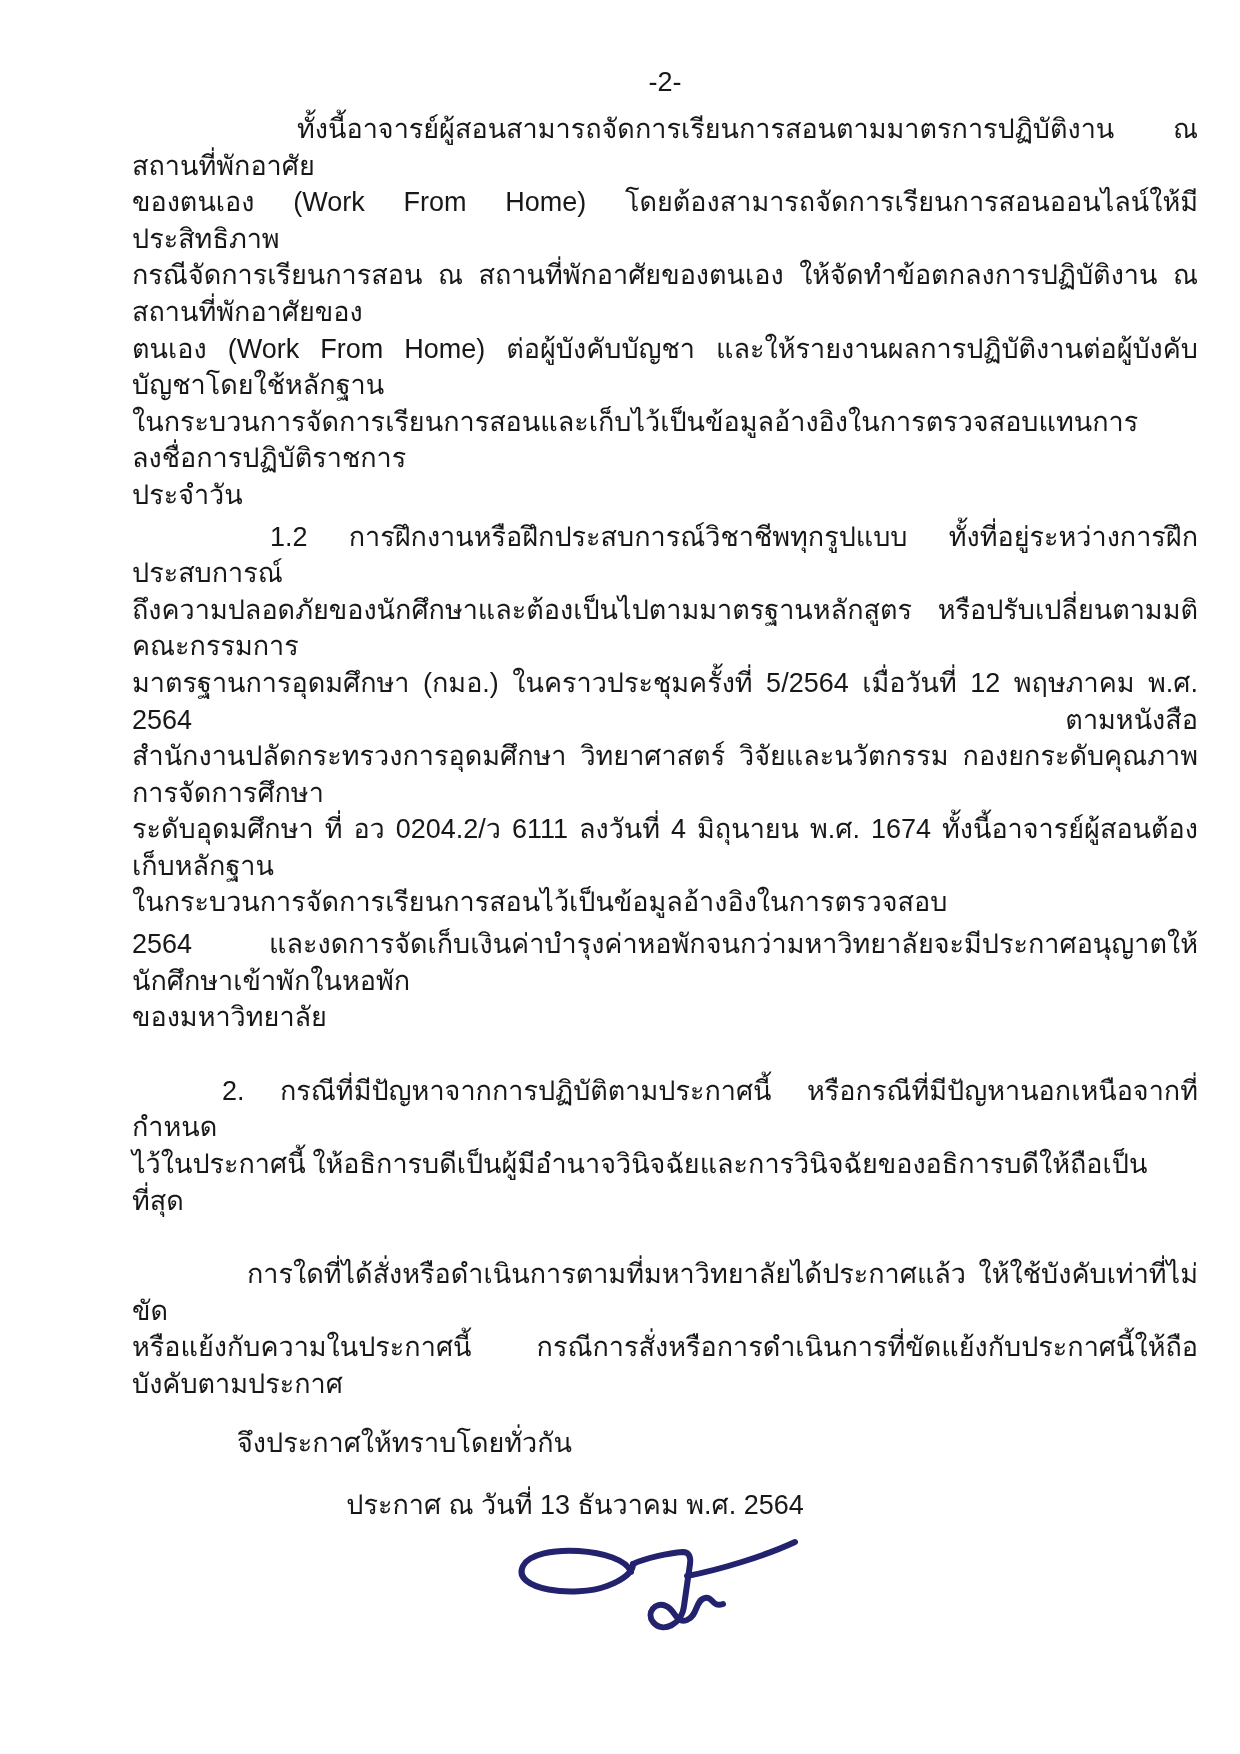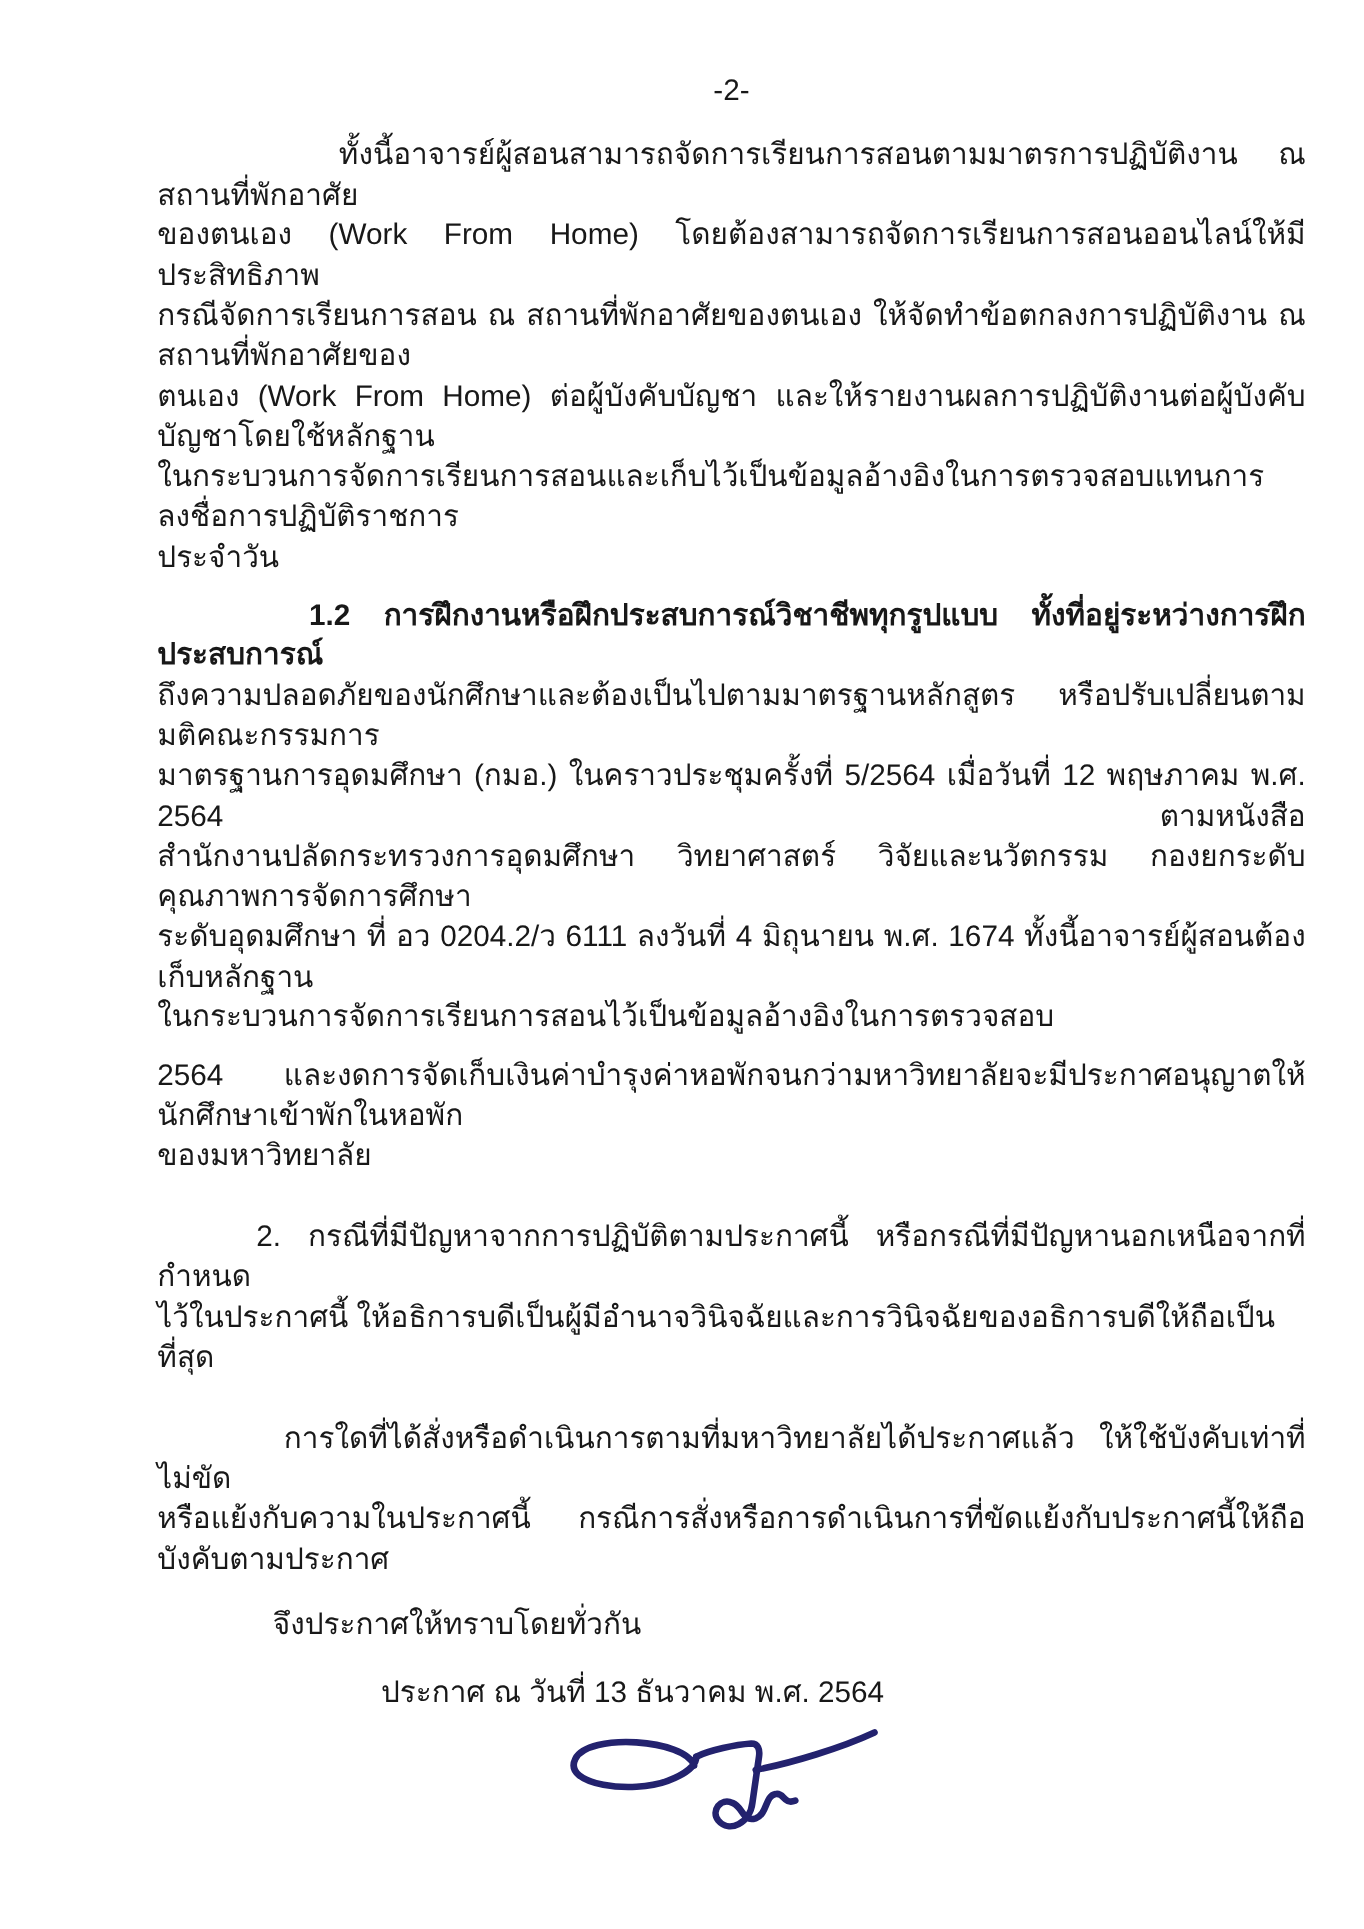--- a/index.html
+++ b/index.html
@@ -21,32 +21,33 @@
     font-size: 27px;
     line-height: 36px;
   }
   .content {
     position: absolute;
     top: 106px;
     left: 127px;
     width: 1076px;
     font-size: 27px;
   }
-  .para { margin: 16px; }
+  .para { margin: 5px; }
   .para.gap-large { margin-top: 37px; }
   .para.gap-small { margin-top: 22px; }
   .line {
     min-height: 36.6px;
     line-height: 36.6px;
     text-align: justify;
     text-align-last: justify;
   }
   .line.last {
     text-align: left;
     text-align-last: left;
+    font-family: Liberation Serif, serif;
   }
   .closing {
     margin-top: 26px;
     width: 896px;
     text-align: center;
   }
   .date-line {
     font-size: 27px;
     line-height: 36.6px;
     margin-top: 16px;
@@ -74,21 +75,21 @@
 
     <div class="para">
         <div class="line" style="text-indent: 165px;">ทั้งนี้อาจารย์ผู้สอนสามารถจัดการเรียนการสอนตามมาตรการปฏิบัติงาน ณ สถานที่พักอาศัย</div>
         <div class="line">ของตนเอง (Work From Home) โดยต้องสามารถจัดการเรียนการสอนออนไลน์ให้มีประสิทธิภาพ</div>
         <div class="line">กรณีจัดการเรียนการสอน ณ สถานที่พักอาศัยของตนเอง ให้จัดทำข้อตกลงการปฏิบัติงาน ณ สถานที่พักอาศัยของ</div>
         <div class="line">ตนเอง (Work From Home) ต่อผู้บังคับบัญชา และให้รายงานผลการปฏิบัติงานต่อผู้บังคับบัญชาโดยใช้หลักฐาน</div>
         <div class="line">ในกระบวนการจัดการเรียนการสอนและเก็บไว้เป็นข้อมูลอ้างอิงในการตรวจสอบแทนการลงชื่อการปฏิบัติราชการ</div>
         <div class="line last">ประจำวัน</div>
       </div>
       <div class="para">
-        <div class="line" style="text-indent: 138px; font-weight: bold;">1.2 การฝึกงานหรือฝึกประสบการณ์วิชาชีพทุกรูปแบบ ทั้งที่อยู่ระหว่างการฝึกประสบการณ์</div>
+        <div class="line" style="text-indent: 138px;">1.2 การฝึกงานหรือฝึกประสบการณ์วิชาชีพทุกรูปแบบ ทั้งที่อยู่ระหว่างการฝึกประสบการณ์</div>
         <div class="line">ถึงความปลอดภัยของนักศึกษาและต้องเป็นไปตามมาตรฐานหลักสูตร หรือปรับเปลี่ยนตามมติคณะกรรมการ</div>
         <div class="line">มาตรฐานการอุดมศึกษา (กมอ.) ในคราวประชุมครั้งที่ 5/2564 เมื่อวันที่ 12 พฤษภาคม พ.ศ. 2564 ตามหนังสือ</div>
         <div class="line">สำนักงานปลัดกระทรวงการอุดมศึกษา วิทยาศาสตร์ วิจัยและนวัตกรรม กองยกระดับคุณภาพการจัดการศึกษา</div>
         <div class="line">ระดับอุดมศึกษา ที่ อว 0204.2/ว 6111 ลงวันที่ 4 มิถุนายน พ.ศ. 1674 ทั้งนี้อาจารย์ผู้สอนต้องเก็บหลักฐาน</div>
         <div class="line last">ในกระบวนการจัดการเรียนการสอนไว้เป็นข้อมูลอ้างอิงในการตรวจสอบ</div>
       </div>
       <div class="para">
         <div class="line">2564 และงดการจัดเก็บเงินค่าบำรุงค่าหอพักจนกว่ามหาวิทยาลัยจะมีประกาศอนุญาตให้นักศึกษาเข้าพักในหอพัก</div>
         <div class="line last">ของมหาวิทยาลัย</div>
       </div>

